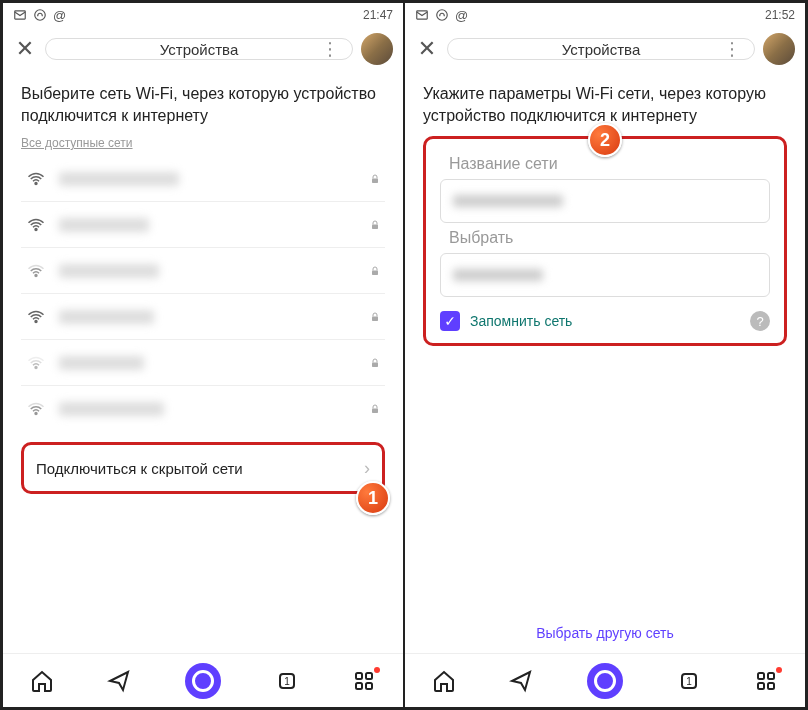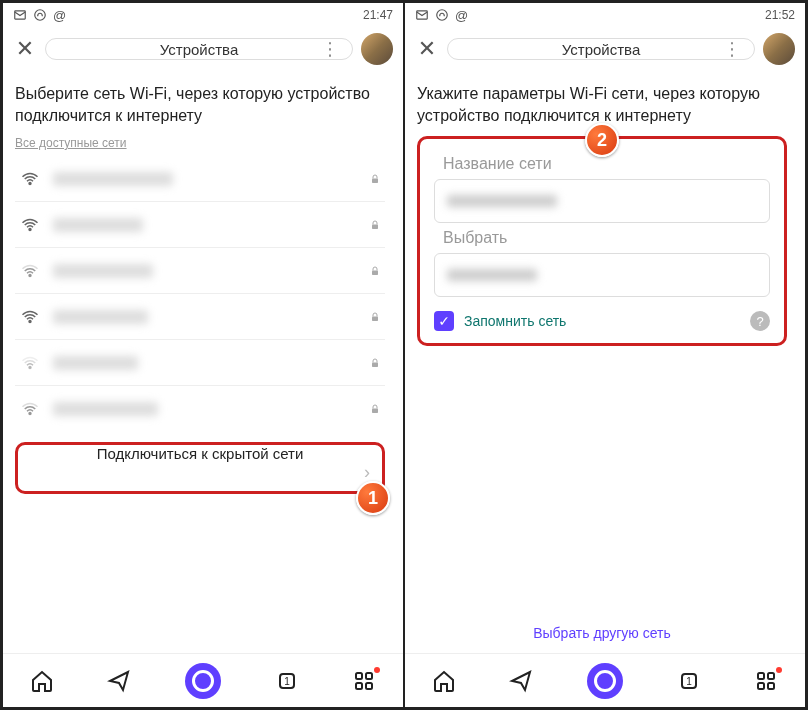--- a/index.html
+++ b/index.html
@@ -70,21 +70,21 @@
     font-size: 18px;
     letter-spacing: -1px;
   }
   .avatar {
     width: 32px; height: 32px;
     border-radius: 50%;
     background: linear-gradient(135deg,#d4a76a,#8b6f47,#5a4a3a);
   }
   .content {
     flex: 1;
-    padding: 12px 18px 0 12px;
+    padding: 12px 18px 0 18px;
     overflow: hidden;
     display: flex;
     flex-direction: column;
   }
   .heading {
     font-size: 16px;
     color: #222;
     line-height: 1.35;
     margin-bottom: 10px;
   }
@@ -130,21 +130,20 @@
     height: 52px;
     padding: 0 12px;
     border: 3px solid #cc2020;
     border-radius: 10px;
     margin-top: 10px;
     font-size: 15px;
     color: #222;
     cursor: pointer;
     position: relative;
     background:#fff;
-    flex-direction:column;
   }
   .chevron { margin-left: auto; color: #bbb; font-size: 18px; }
   .badge {
     position: absolute;
     width: 34px; height: 34px;
     border-radius: 50%;
     background: radial-gradient(circle at 30% 30%, #ff7a3c, #d93a10);
     color: #fff;
     font-weight: bold;
     font-size: 18px;

